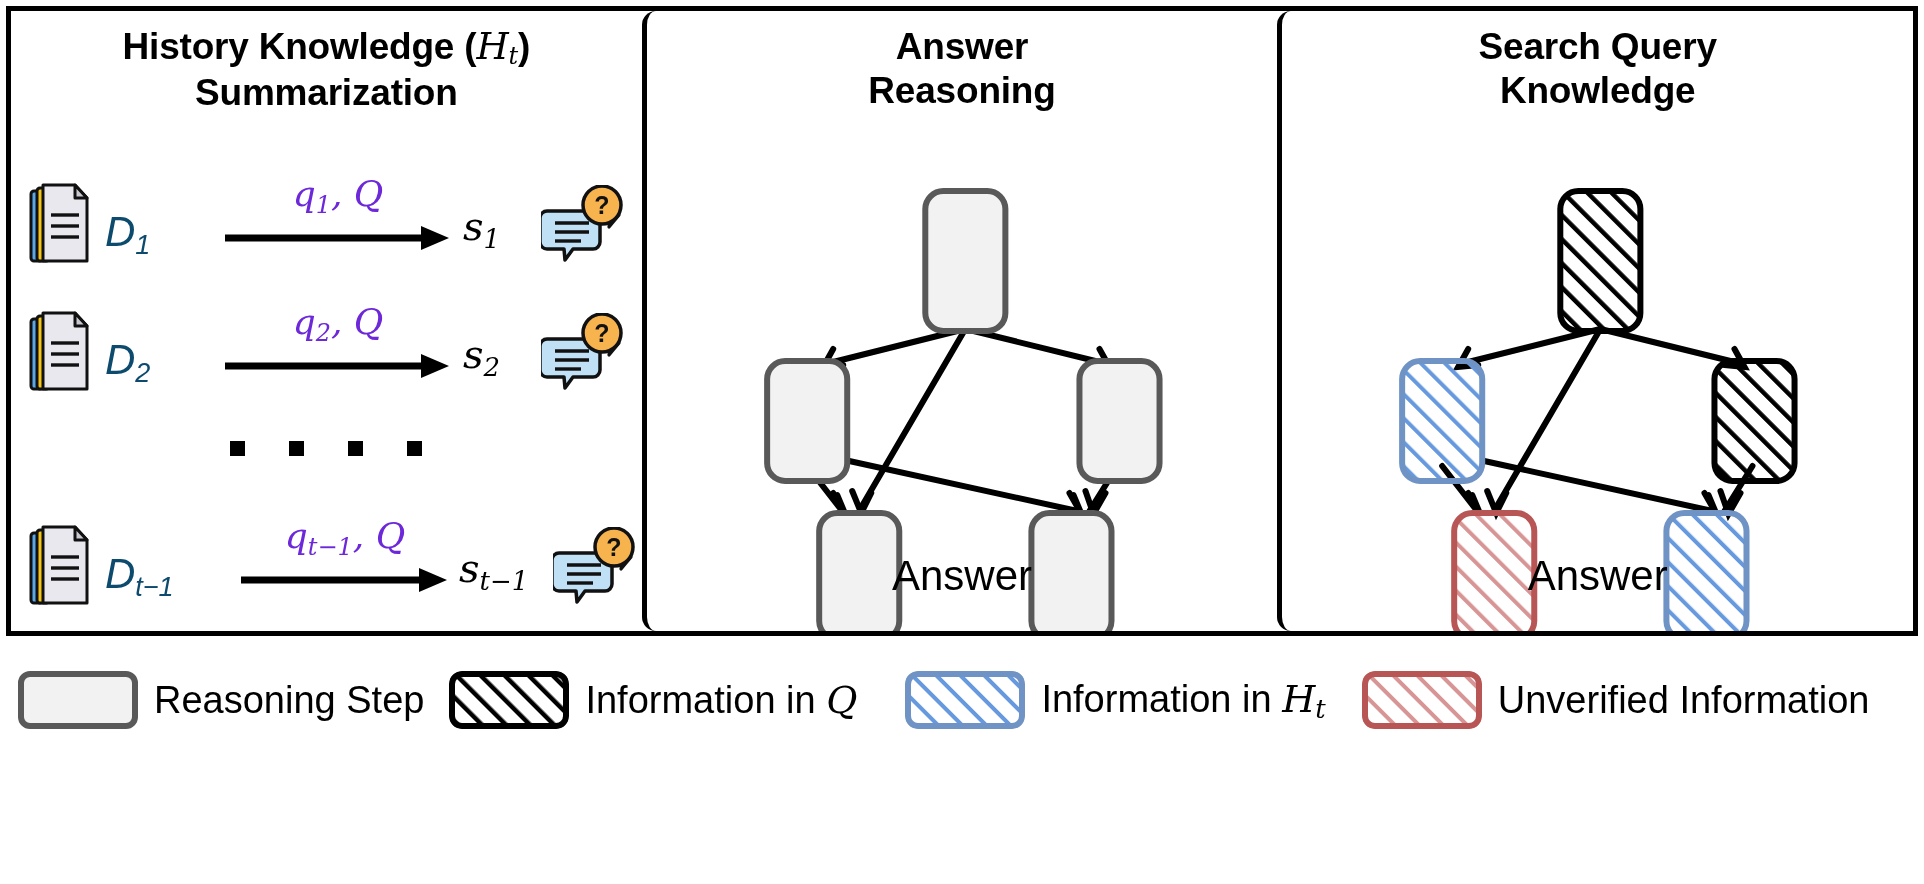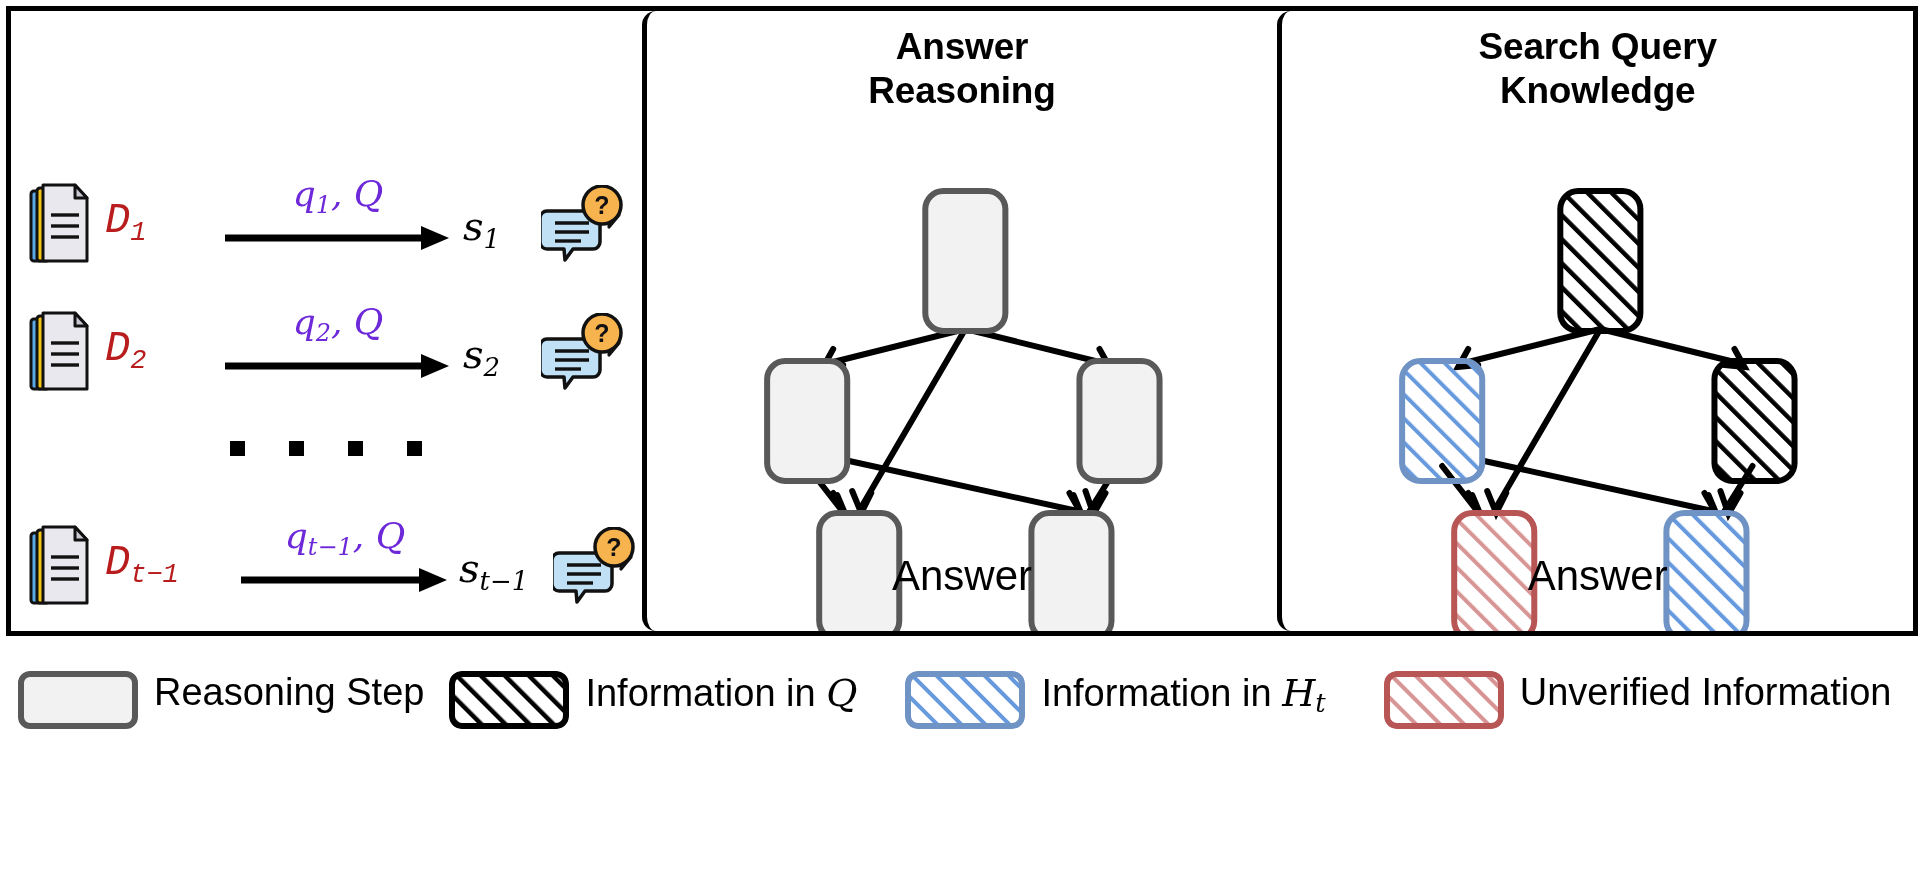--- a/index.html
+++ b/index.html
@@ -13,56 +13,60 @@
   .panel + .panel{border-left:5px solid #000;border-radius:14px;}
 
   .ptitle{position:absolute;left:0;right:0;top:14px;text-align:center;
           font-size:37px;font-weight:bold;line-height:1.20;color:#000;letter-spacing:-0.2px;}
   .ptitle .mathcal{font-family:"DejaVu Serif",serif;font-style:italic;font-weight:400;}
   .ptitle .sub{font-size:24px;vertical-align:-5px;font-family:"DejaVu Serif",serif;font-style:italic;font-weight:400;}
 
   
   .row{position:absolute;left:0;width:100%;height:100px;}
   .docicon{position:absolute;left:18px;top:0;width:66px;height:86px;}
-  .dlabel{position:absolute;top:16px;font-family:Liberation Mono, monospace;font-style:italic;
-          font-size:42px;color:#b91c1c;white-space:nowrap;}
+  .dlabel{position:absolute;top:27px;font-family:Liberation Sans, sans-serif;font-style:italic;
+          font-size:42px;color:#0c4a6e;white-space:nowrap;}
   .dlabel .sb{font-size:27px;font-style:italic;vertical-align:-8px;}
   .arrowwrap{position:absolute;top:0;}
   .qlabel{position:absolute;top:-8px;left:50%;transform:translateX(-50%);
           font-family:"DejaVu Serif",serif;font-style:italic;font-size:36px;white-space:nowrap;color:#6d28d9;}
   .qlabel .sb{font-size:24px;vertical-align:-7px;}
   .qlabel .cal{font-family:"DejaVu Serif",serif;font-style:italic;}
   .slabel{position:absolute;top:22px;font-family:"DejaVu Serif",serif;font-style:italic;
           font-size:40px;color:#000;white-space:nowrap;}
   .slabel .sb{font-size:26px;vertical-align:-8px;font-style:italic;}
   .chaticon{position:absolute;top:4px;width:84px;height:80px;}
   .dots{position:absolute;left:0;width:100%;text-align:center;}
   .dot{display:inline-block;width:15px;height:15px;background:#000;margin:0 22px;}
 
   
   .graphsvg{position:absolute;left:0;top:0;width:100%;height:100%;}
 
   
   .legend{position:absolute;left:6px;top:650px;width:1912px;height:100px;
           display:flex;align-items:center;}
-  .lgitem{display:flex;}
+  .lgitem{display:flex;align-items:center;}
   .swatch{width:120px;height:58px;border-radius:12px;box-sizing:border-box;flex:none;}
   .lgtext{font-size:38px;color:#000;margin-left:16px;white-space:nowrap;
           font-family:"Liberation Sans",sans-serif;}
   .lgtext .cal{font-family:"DejaVu Serif",serif;font-style:italic;}
   .lgtext .sb{font-family:"DejaVu Serif",serif;font-style:italic;font-size:26px;vertical-align:-6px;}
 </style>
 </head>
 <body>
 
 <div id="fig">
 
   <div class="panels">
 
     <div class="panel">
+      <div class="ptitle">
+        <span>History Knowledge (</span><span class="mathcal">H</span><span class="sub">t</span><span>)</span><br>
+        <span>Summarization</span>
+      </div>
 
       <div class="row" style="top:170px">
         <svg class="docicon" viewBox="0 0 66 86">
           <rect x="2" y="10" width="12" height="70" rx="3" fill="#5aa9e6" stroke="#111" stroke-width="3"></rect>
           <rect x="8" y="7" width="12" height="73" rx="3" fill="#f5c518" stroke="#111" stroke-width="3"></rect>
           <path d="M14 4 H46 L58 17 V80 H14 Z" fill="#e8e8ee" stroke="#111" stroke-width="3" stroke-linejoin="round"></path>
           <path d="M46 4 L58 17 H46 Z" fill="#c9c9d2" stroke="#111" stroke-width="3" stroke-linejoin="round"></path>
           <line x1="22" y1="34" x2="50" y2="34" stroke="#111" stroke-width="3.4"></line>
           <line x1="22" y1="45" x2="50" y2="45" stroke="#111" stroke-width="3.4"></line>
           <line x1="22" y1="56" x2="50" y2="56" stroke="#111" stroke-width="3.4"></line>
@@ -269,21 +273,21 @@
         <defs>
             <pattern id="lhblue" patternUnits="userSpaceOnUse" width="17" height="17" patternTransform="rotate(-45)">
           <line x1="0" y1="0" x2="0" y2="17" stroke="#6699dd" stroke-width="8"></line>
             </pattern>
           </defs>
         <rect x="3" y="3" width="114" height="52" rx="10" fill="url(#lhblue)" stroke="#6f93c4" stroke-width="6"></rect>
       </svg>
       <div class="lgtext"><span>Information in </span><span class="cal">H</span><span class="sb">t</span></div>
     </div>
 
-    <div class="lgitem" style="margin-left:58px">
+    <div class="lgitem" style="margin-left:36px">
       <svg class="swatch" viewBox="0 0 120 58">
         <defs>
             <pattern id="lhred" patternUnits="userSpaceOnUse" width="17" height="17" patternTransform="rotate(-45)">
           <line x1="0" y1="0" x2="0" y2="17" stroke="#d89595" stroke-width="8"></line>
             </pattern>
           </defs>
         <rect x="3" y="3" width="114" height="52" rx="10" fill="url(#lhred)" stroke="#b85555" stroke-width="6"></rect>
       </svg>
       <div class="lgtext">Unverified Information</div>
     </div>

